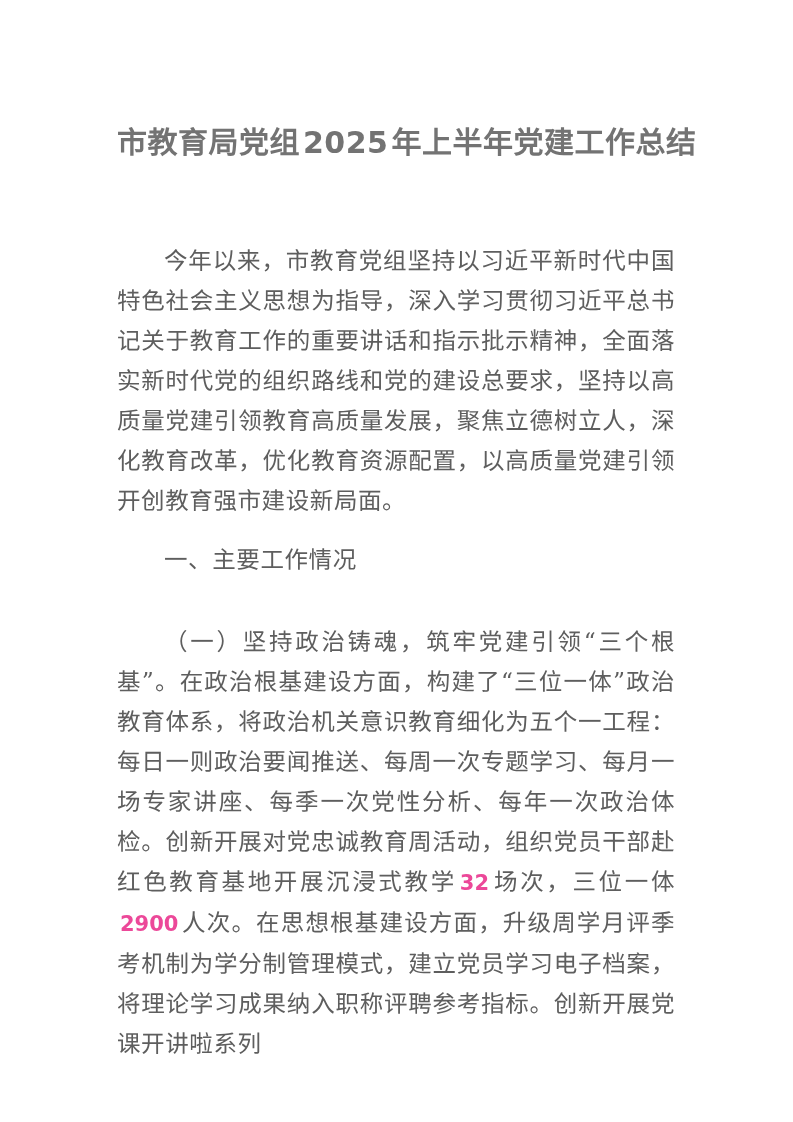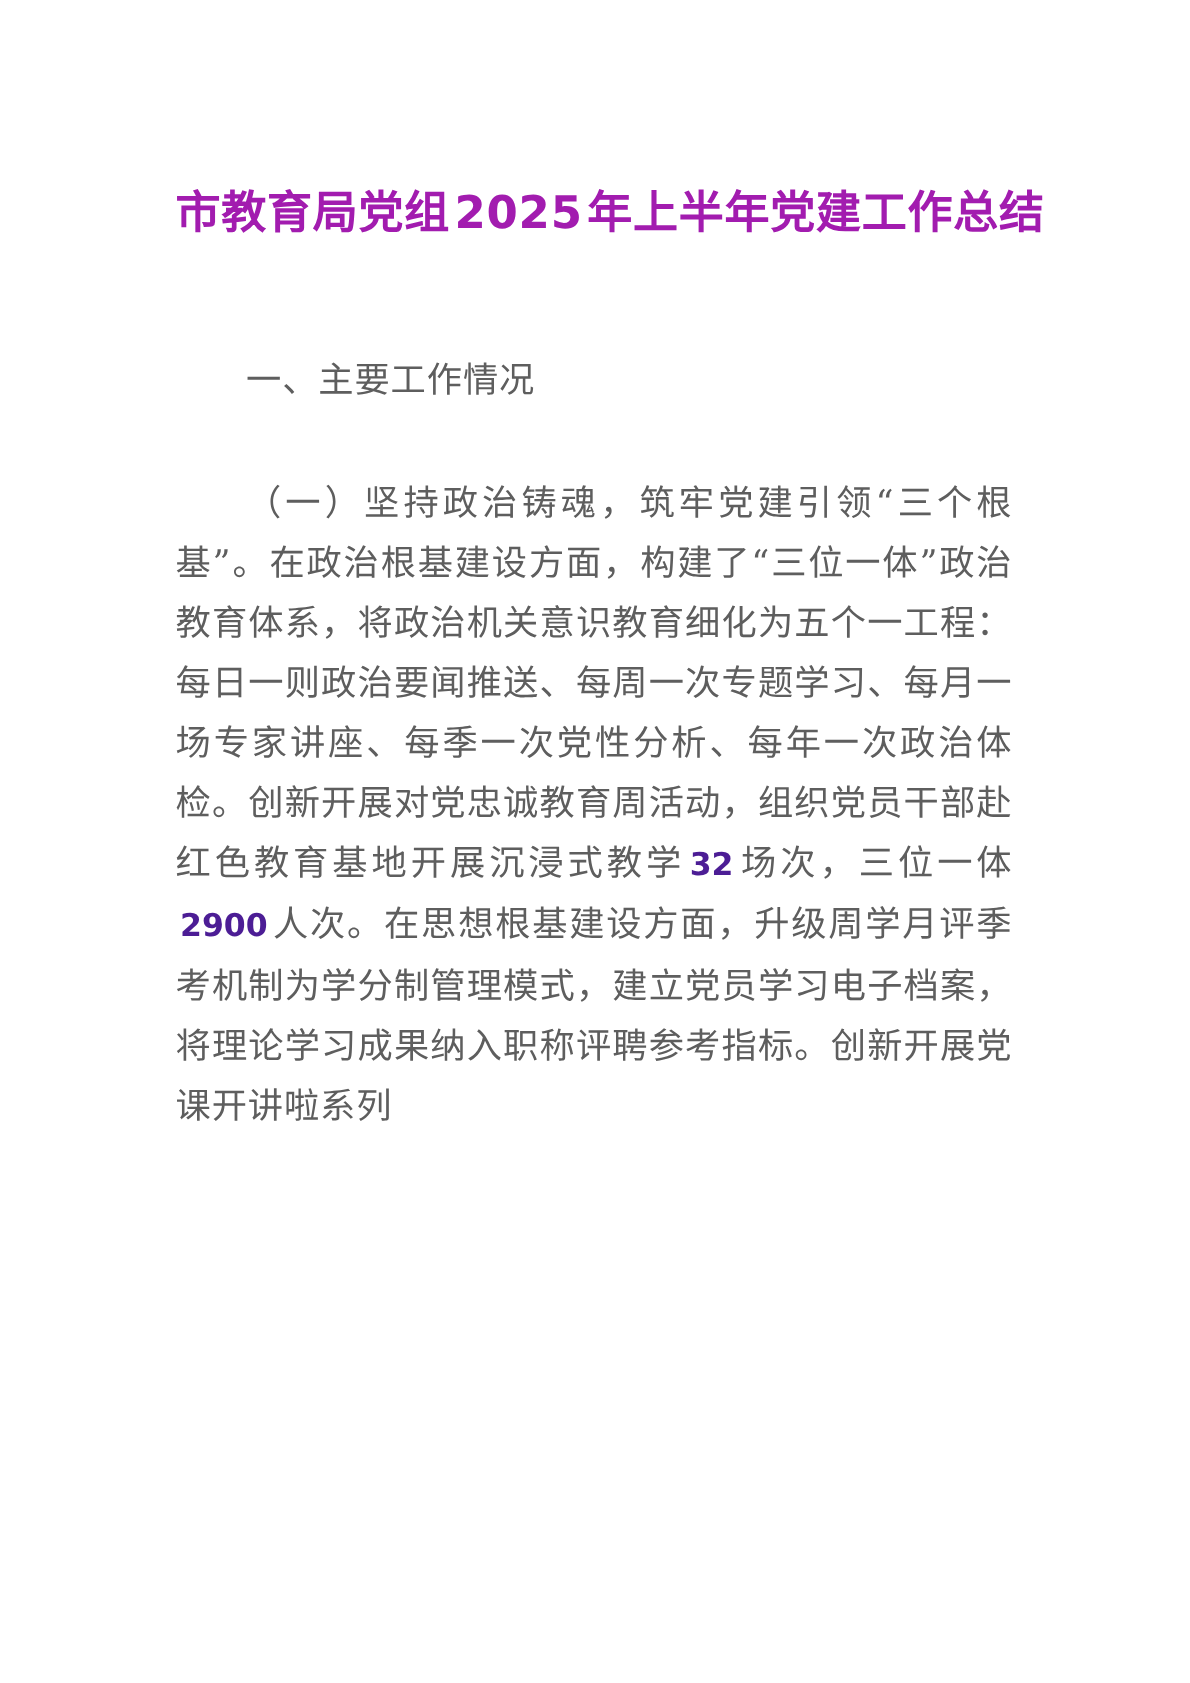--- a/index.html
+++ b/index.html
@@ -26,21 +26,21 @@
     position: absolute;
     left: 117px;
     top: 0;
     width: 558px;
   }
 
   
   .doc-title {
     margin: 0;
     padding: 0;
-    color: #a21caf;
+    color: #737373;
     font-size: 30px;
     line-height: 50px;
     font-weight: 700;
     text-align: center;
     letter-spacing: 0.5px;
     font-family: "DejaVu Serif", "Liberation Serif", serif;
   }
 
   .title-line {
     display: block;
@@ -68,43 +68,44 @@
     font-size: 23.5px;
     line-height: 40px;
     text-align: justify;
     text-justify: inter-ideograph;
     text-indent: 2em;
     letter-spacing: 0.6px;
     font-family: "DejaVu Serif", "Liberation Serif", serif;
   }
 
   .para .num {
-    color: #4c1d95;
+    color: #ec4899;
     font-size: 21px;
     letter-spacing: 0;
   }
 
   .para-intro   { margin-top: 73px; }
-  .heading-1    { margin-top: 65px; }
+  .heading-1    { margin-top: 19px; }
   .para-sub-1   { margin-top: 42px; }
 
   .heading-1 {
     text-indent: 2em;
     white-space: nowrap;
   }
 </style>
 </head>
 <body>
 
 <div class="page">
   <div class="doc-body">
 
     <h1 class="doc-title">
       <span class="title-line title-line-1"><span>市教育局党组</span><span class="num">2025</span><span>年上半年党建工作总结</span></span>
     </h1>
 
+    <p class="para para-intro">今年以来，市教育党组坚持以习近平新时代中国特色社会主义思想为指导，深入学习贯彻习近平总书记关于教育工作的重要讲话和指示批示精神，全面落实新时代党的组织路线和党的建设总要求，坚持以高质量党建引领教育高质量发展，聚焦立德树立人，深化教育改革，优化教育资源配置，以高质量党建引领开创教育强市建设新局面。</p>
 
     <p class="para heading-1">一、主要工作情况</p>
 
     <p class="para para-sub-1"><span>（一）坚持政治铸魂，筑牢党建引领“三个根基”。在政治根基建设方面，构建了“三位一体”政治教育体系，将政治机关意识教育细化为五个一工程：每日一则政治要闻推送、每周一次专题学习、每月一场专家讲座、每季一次党性分析、每年一次政治体检。创新开展对党忠诚教育周活动，组织党员干部赴红色教育基地开展沉浸式教学</span><span class="num">32</span><span>场次，三位一体</span><span class="num">2900</span><span>人次。在思想根基建设方面，升级周学月评季考机制为学分制管理模式，建立党员学习电子档案，将理论学习成果纳入职称评聘参考指标。创新开展党课开讲啦系列</span></p>
 
   </div>
 </div>
 
 </body></html>

